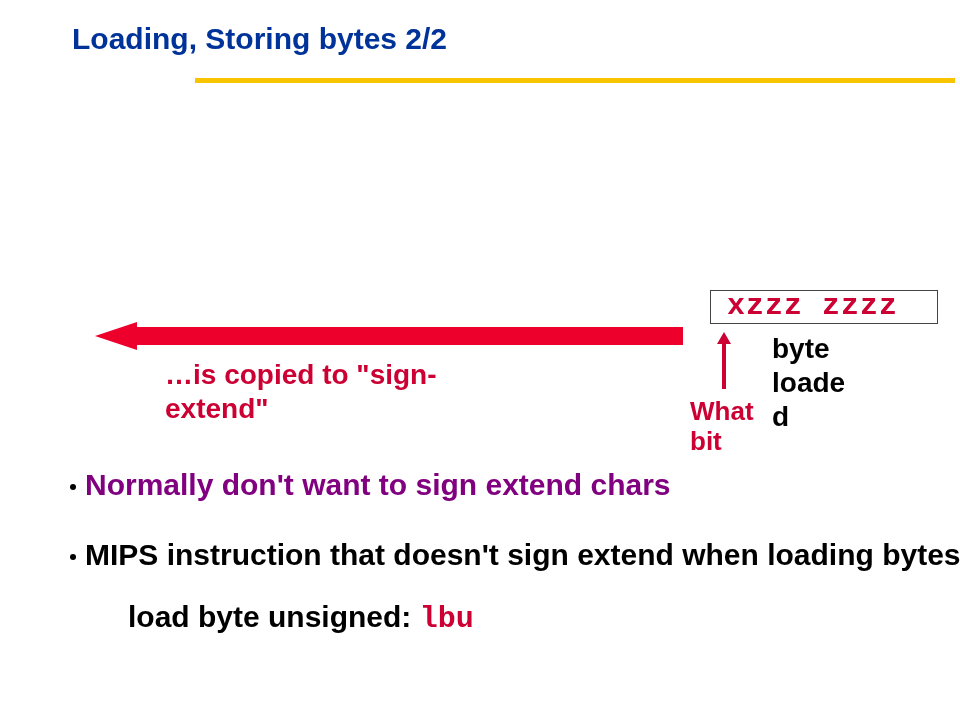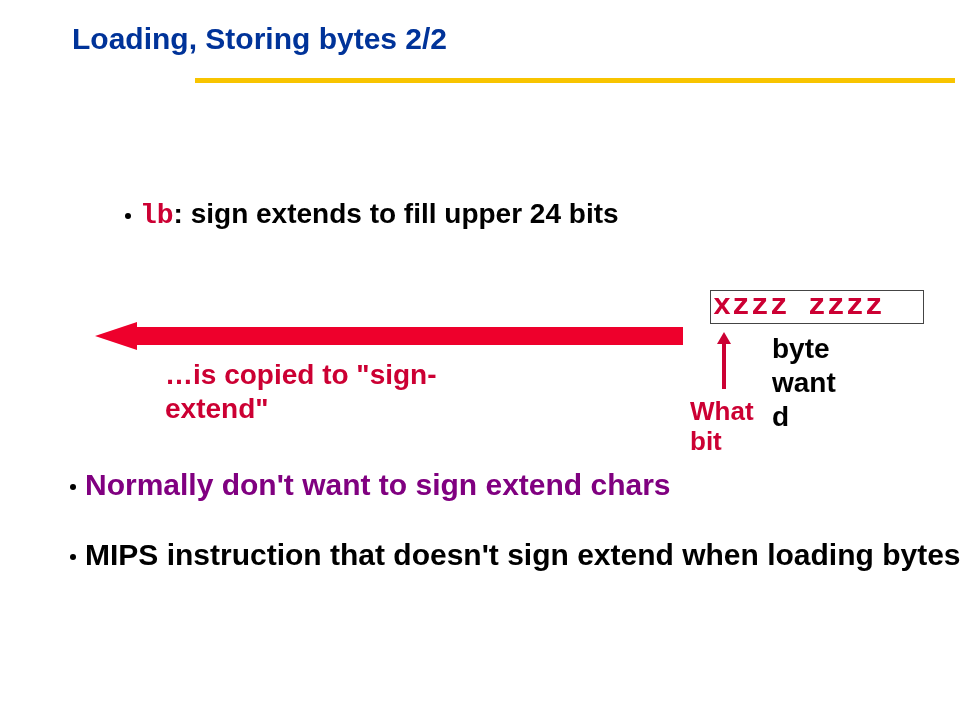--- a/index.html
+++ b/index.html
@@ -85,21 +85,21 @@
     top: 290px;
     width: 210px;
     height: 32px;
     border: 1px solid #444;
     font-family: "Courier New", Courier, monospace;
     font-size: 30px;
     font-weight: bold;
     letter-spacing: 1px;
     color: #cc0033;
     line-height: 30px;
-    padding-left: 2px;
+    padding-left: 16px;
     white-space: nowrap;
   }
 
   
   .big-arrow {
     position: absolute;
     left: 95px;
     top: 322px;
     width: 590px;
     height: 28px;
@@ -179,23 +179,20 @@
 </head>
 <body>
 
 <div class="slide">
 
   <div class="title">Loading, Storing bytes 2/2</div>
 
   <div class="gold-line"></div>
 
 
-  <div class="lvl1sub" style="left:125px; top:198px;">
-    <span class="dot"></span><span class="mono-lb">lb</span><span>: sign extends to fill upper 24 bits</span>
-  </div>
 
   <div class="byte-box">xzzz zzzz</div>
 
   <div class="big-arrow">
     <div class="head"></div>
     <div class="shaft"></div>
   </div>
 
   <div class="small-arrow">
     <div class="head"></div>
@@ -204,26 +201,29 @@
 
   <div class="ann-copy">…is copied to "sign-extend"</div>
 
   <div class="ann-this">
     <span>What</span><br>
     <span>bit</span>
   </div>
 
   <div class="ann-byte">
     <span>byte</span><br>
-    <span>want</span><br>
+    <span>loade</span><br>
     <span>d</span>
   </div>
 
   <div class="lvl1 purple" style="left:70px; top:468px;">
     <span class="dot"></span><span>Normally don't want to sign extend chars</span>
   </div>
 
   <div class="lvl1" style="left:70px; top:538px;">
     <span class="dot"></span><span>MIPS instruction that doesn't sign extend when loading bytes:</span>
   </div>
 
+  <div class="lvl1" style="left:128px; top:600px;">
+    <span>load byte unsigned: </span><span class="mono-lb">lbu</span>
+  </div>
 
 </div>
 
 </body></html>

